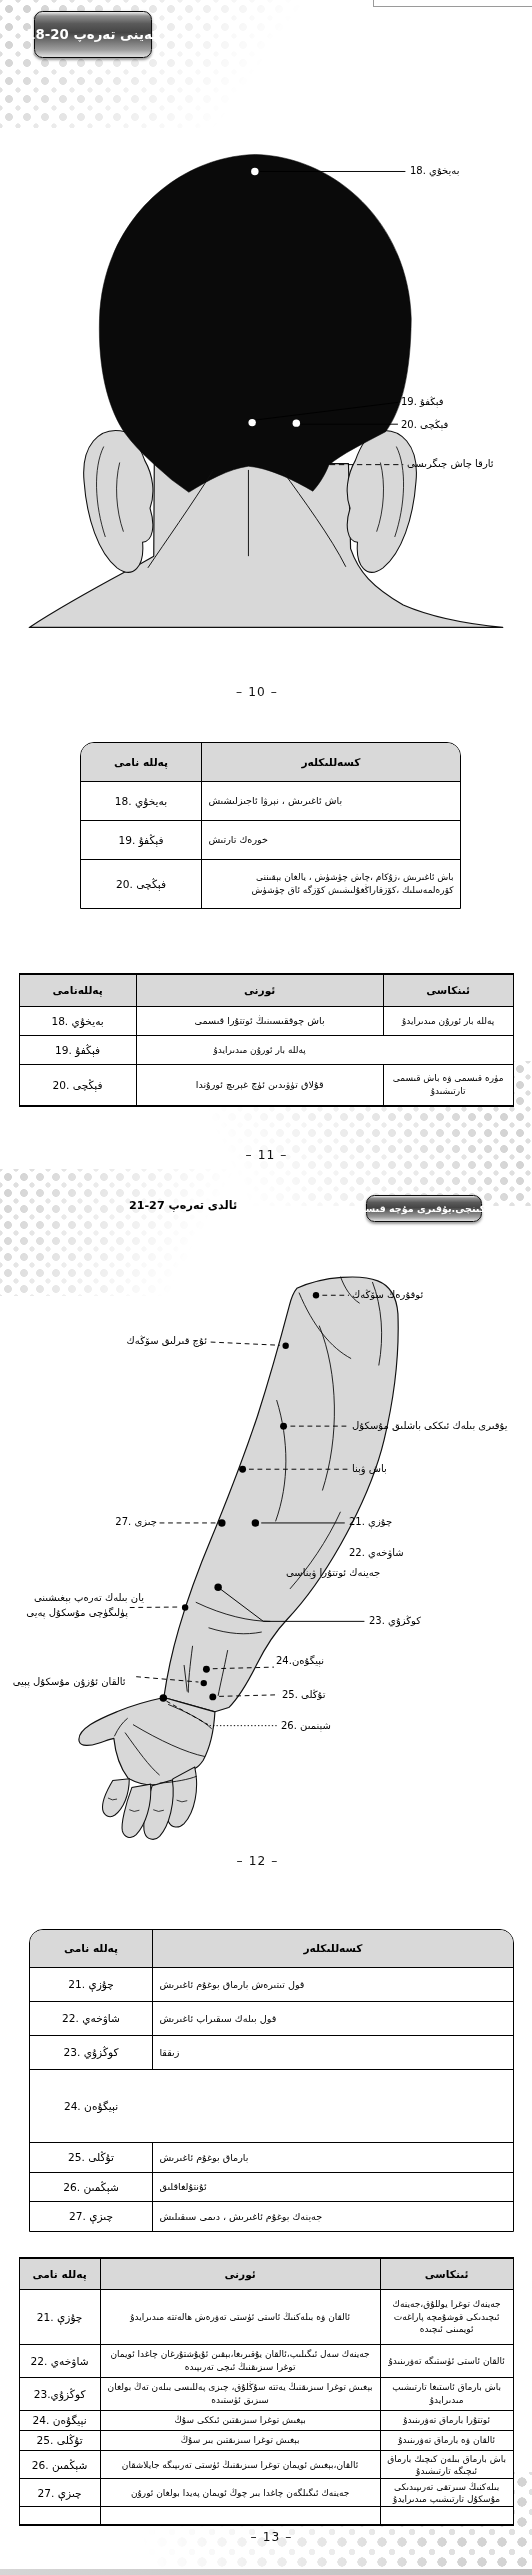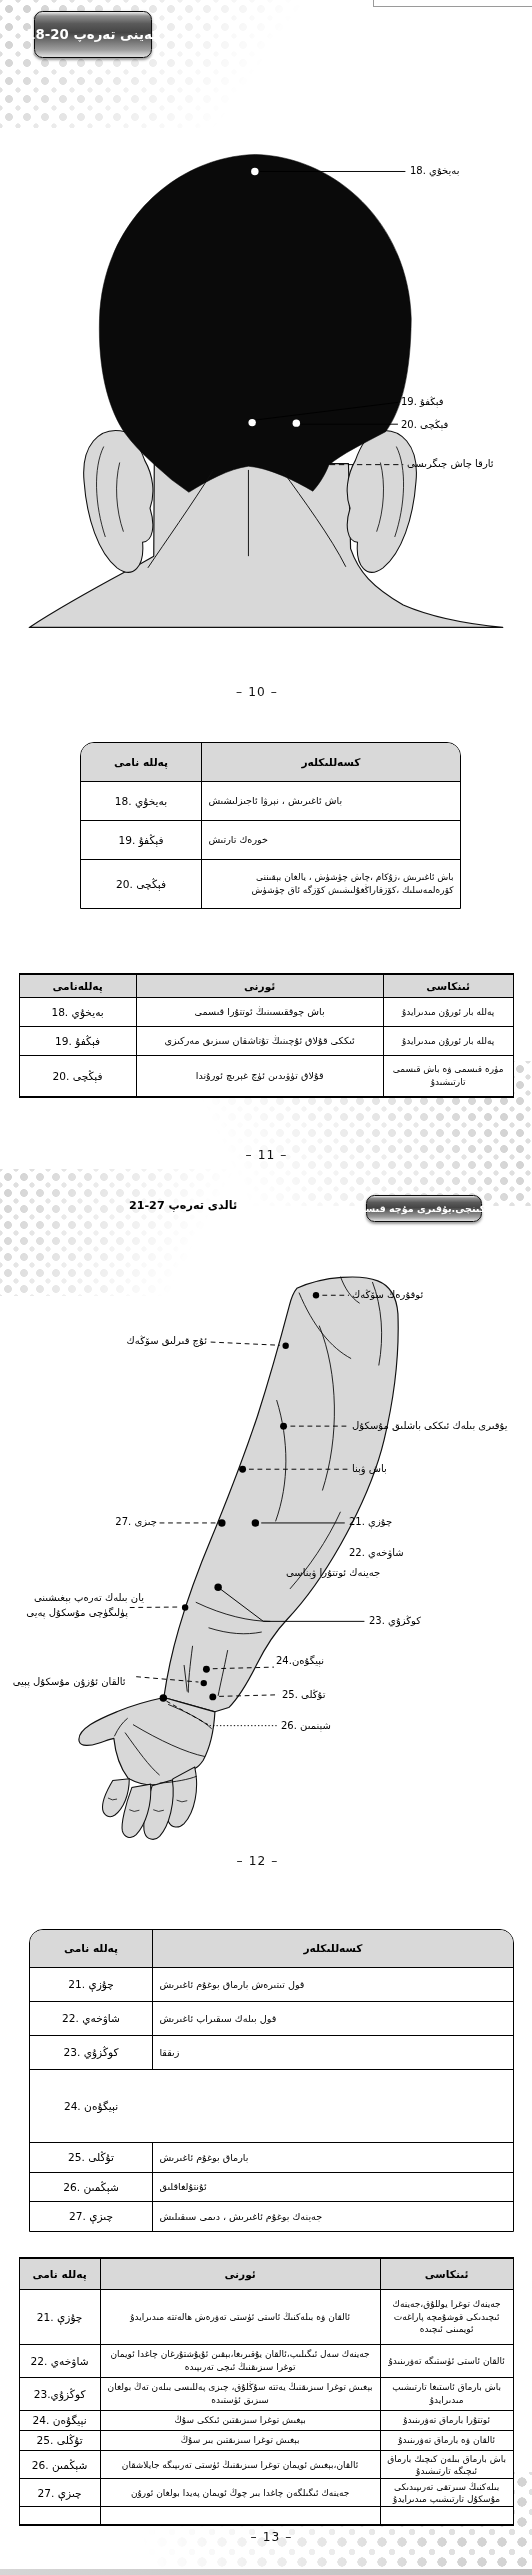--- a/index.html
+++ b/index.html
@@ -135,33 +135,32 @@
     <div class="c cname" dir="ltr">19. فېڭفۇ</div>
     <div class="c cright">خورەك تارتىش</div>
   </div>
   <div class="trow t1row" style="height:49px">
     <div class="c cname" dir="ltr">20. فېڭچى</div>
     <div class="c cright csmall">باش ئاغىرىش ،زۇكام ،چاش چۈشۈش ، يالغان بېقىننى كۆرەلمەسلىك ،كۆزقاراڭغۇلىشىش كۆزگە ئاق چۈشۈش</div>
   </div>
 </div>
 
 <div class="tbl tbl-dbl" style="left:18.6px;top:973px;width:495px;">
-  <div class="trow t2row thead" style="height:22px">
+  <div class="trow t2row thead" style="height:31px">
     <div class="c hcell">پەللەنامى</div>
     <div class="c hcell">ئورنى</div>
     <div class="c hcell">ئىنكاسى</div>
   </div>
   <div class="trow t2row" style="height:29px">
     <div class="c cname" dir="ltr">18. بەيخۇي</div>
     <div class="c" dir="rtl">باش چوققىسىنىڭ ئوتتۇرا قىسمى</div>
     <div class="c csmall" dir="rtl">پەللە بار ئورۇن مىدىرايدۇ</div>
   </div>
   <div class="trow t2row" style="height:29px">
     <div class="c cname" dir="ltr">19. فېڭفۇ</div>
-    <div class="c" dir="rtl">ئىككى قۇلاق ئۇچىنىڭ تۇتاشقان سىزىق مەركىزى</div>
     <div class="c csmall" dir="rtl">پەللە بار ئورۇن مىدىرايدۇ</div>
   </div>
   <div class="trow t2row" style="height:41px">
     <div class="c cname" dir="ltr">20. فېڭچى</div>
     <div class="c" dir="rtl">قۇلاق تۈۋىدىن ئۈچ غېرىچ ئورۇندا</div>
     <div class="c csmall" dir="rtl">مۈرە قىسمى ۋە باش قىسمى تارتىشىدۇ</div>
   </div>
 </div>
 
 <div class="pagenum" style="left:224px;top:1148px;width:85px;">– 11 –</div>

